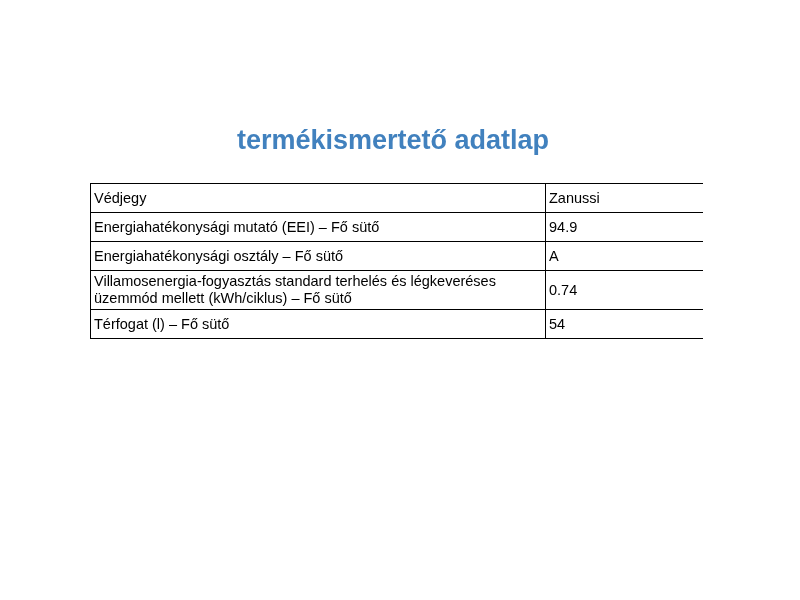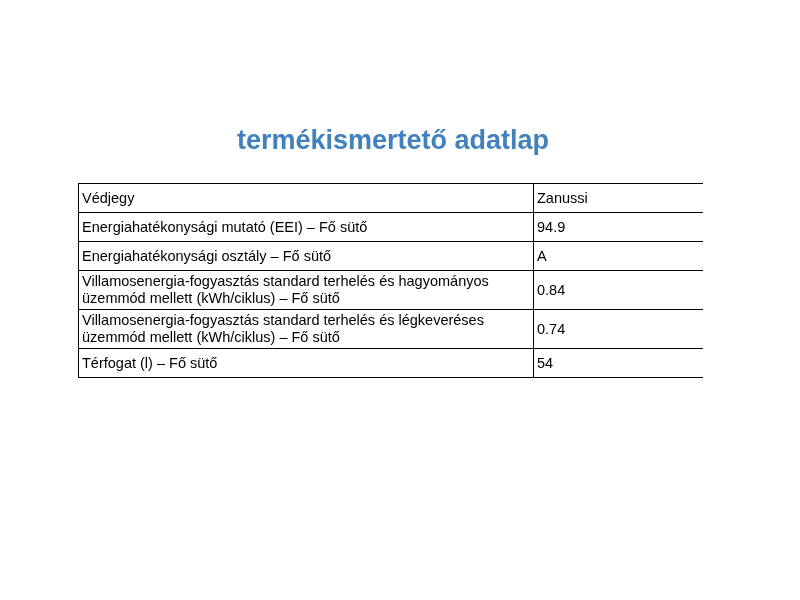--- a/index.html
+++ b/index.html
@@ -31,21 +31,21 @@
     text-align: center;
     font-size: 27px;
     line-height: 32px;
     font-weight: bold;
     color: #4181be;
     letter-spacing: 0px;
   }
   table.spec-table {
     position: absolute;
     top: 183px;
-    left: 0;
+    left: 12px;
     width: 630px;
     border-collapse: collapse;
     table-layout: fixed;
     border-radius: 24px;
   }
   table.spec-table td {
     border: 1.5px solid #000000;
     font-size: 14.5px;
     line-height: 17px;
     padding: 2px 4px 2px 3px;
@@ -72,24 +72,20 @@
         </tr>
         <tr>
           <td class="col-label">Energiahatékonysági mutató (EEI) – Fő sütő</td>
           <td class="col-value">94.9</td>
         </tr>
         <tr>
           <td class="col-label">Energiahatékonysági osztály – Fő sütő</td>
           <td class="col-value">A</td>
         </tr>
         <tr>
-          <td class="col-label">Villamosenergia-fogyasztás standard terhelés és hagyományos üzemmód mellett (kWh/ciklus) – Fő sütő</td>
-          <td class="col-value">0.84</td>
-        </tr>
-        <tr>
           <td class="col-label">Villamosenergia-fogyasztás standard terhelés és légkeveréses üzemmód mellett (kWh/ciklus) – Fő sütő</td>
           <td class="col-value">0.74</td>
         </tr>
         <tr>
           <td class="col-label">Térfogat (l) – Fő sütő</td>
           <td class="col-value">54</td>
         </tr>
       </tbody>
     </table>
 

